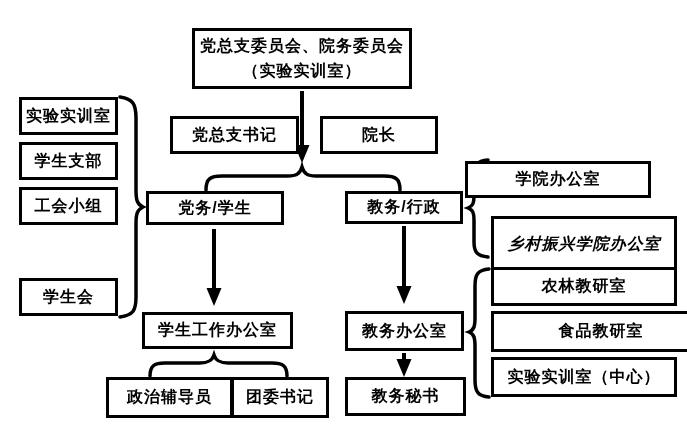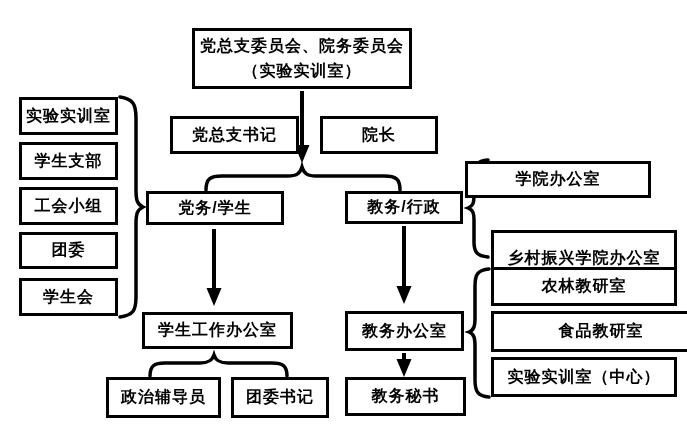--- a/index.html
+++ b/index.html
@@ -80,33 +80,32 @@
     <span>党总支委员会、院务委员会</span>
     <span>（实验实训室）</span>
   </div>
 
   <div class="node" style="left:170px; top:116px; width:129px; height:38px;">党总支书记</div>
   <div class="node" style="left:320px; top:116px; width:118px; height:38px;">院长</div>
 
   <div class="node" style="left:19px; top:97px; width:99px; height:38px;">实验实训室</div>
   <div class="node" style="left:19px; top:142px; width:99px; height:38px;">学生支部</div>
   <div class="node" style="left:19px; top:187px; width:99px; height:38px;">工会小组</div>
-  <div class="node" style="left:19px; top:232px; width:99px; height:37px;">团委</div>
   <div class="node" style="left:19px; top:278px; width:99px; height:38px;">学生会</div>
 
   <div class="node" style="left:146px; top:191px; width:138px; height:34px;">党务/学生</div>
   <div class="node" style="left:345px; top:191px; width:118px; height:33px;">教务/行政</div>
 
   <div class="node" style="left:465px; top:161px; width:186px; height:37px;">学院办公室</div>
-  <div class="node" style="left:491px; top:230px; width:186px; height:56px;">乡村振兴学院办公室</div>
+  <div class="node" style="left:491px; top:216px; width:186px; height:56px;font-style:italic;">乡村振兴学院办公室</div>
 
   <div class="node" style="left:491px; top:267px; width:186px; height:39px;">农林教研室</div>
   <div class="node" style="left:491px; top:311px; width:220px; height:41px;">食品教研室</div>
   <div class="node" style="left:491px; top:357px; width:186px; height:40px;">实验实训室（中心）</div>
 
   <div class="node" style="left:142px; top:312px; width:151px; height:37px;">学生工作办公室</div>
-  <div class="node" style="left:106px; top:377px; width:115px; height:41px;">政治辅导员</div>
+  <div class="node" style="left:106px; top:377px; width:127px; height:41px;">政治辅导员</div>
   <div class="node" style="left:345px; top:311px; width:119px; height:40px;">教务办公室</div>
 
   <div class="node" style="left:231px; top:377px; width:98px; height:41px;">团委书记</div>
   <div class="node" style="left:345px; top:377px; width:121px; height:39px;">教务秘书</div>
 
 </div>
 
 </body></html>

